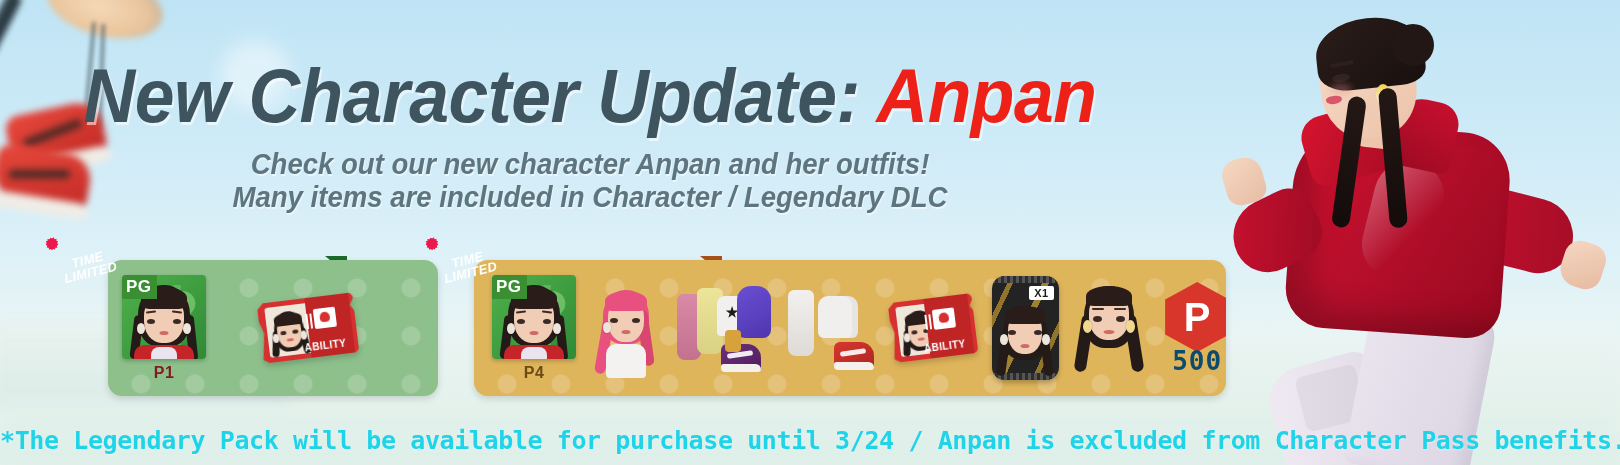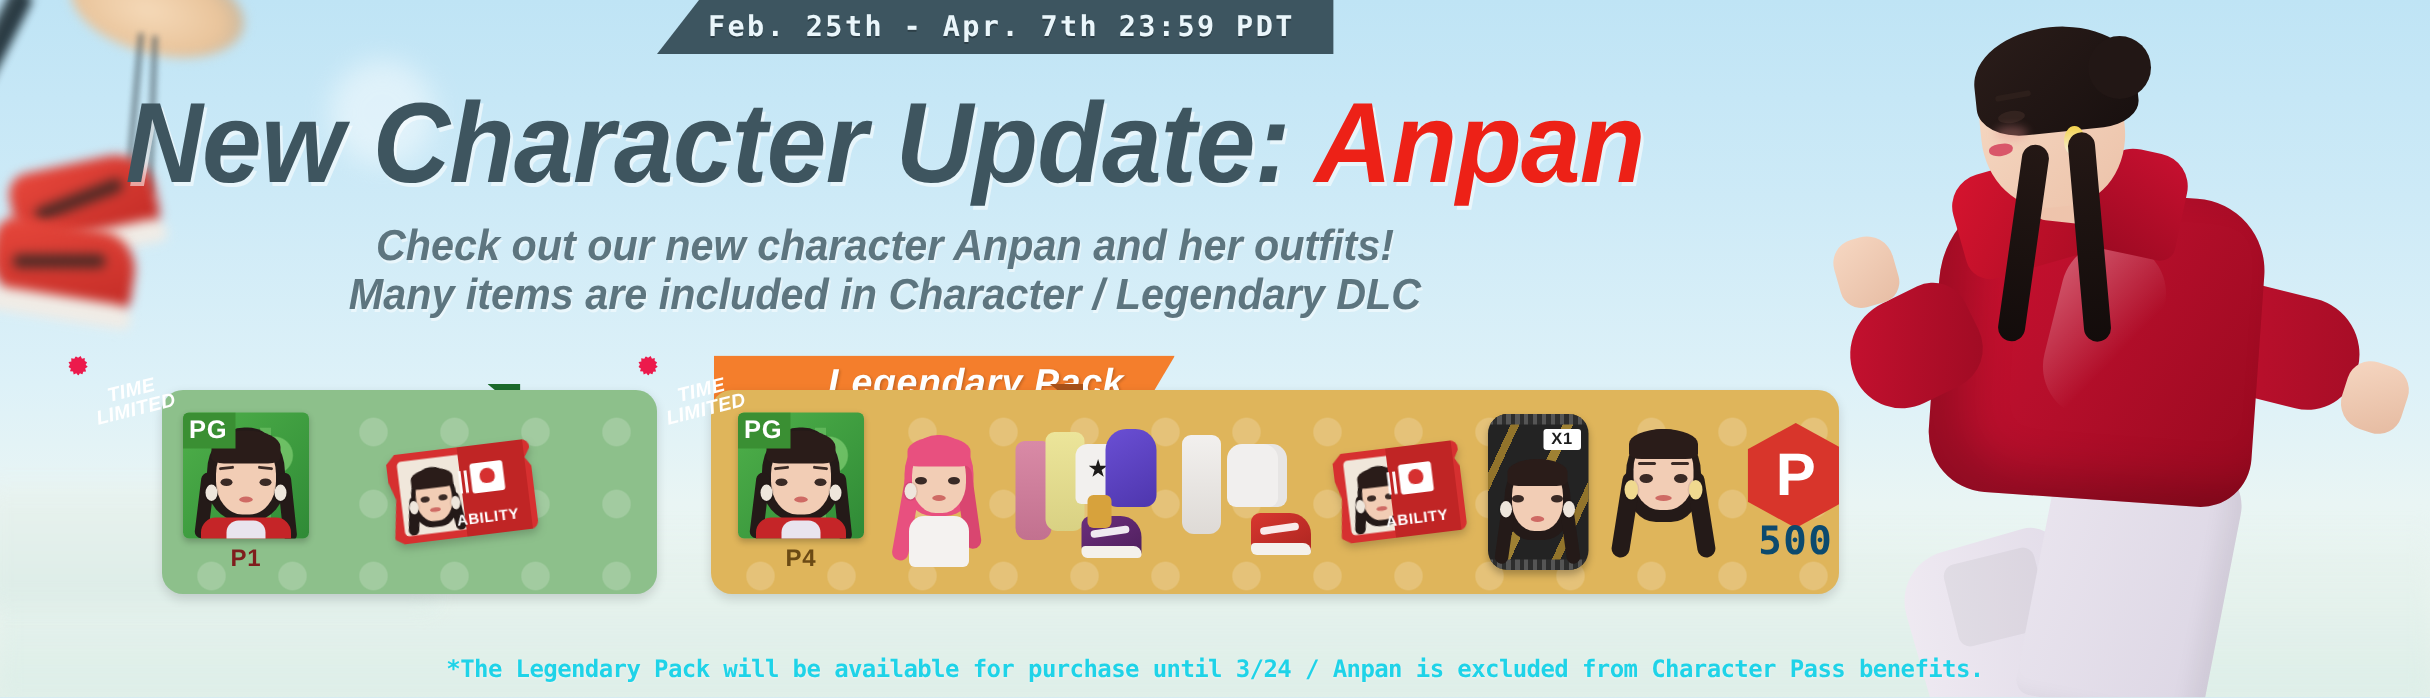--- a/index.html
+++ b/index.html
@@ -301,21 +301,21 @@
   .currency .hex span{color:#fff;font-size:40px;font-weight:bold;line-height:40px;}
   .currency .amt{
     position:absolute;left:0;bottom:2px;width:76px;text-align:center;
     color:#0c4a6e;font-size:26px;font-weight:bold;letter-spacing:1px;
     font-family:"DejaVu Sans Mono", monospace;
   }
 
   
   .disclaimer{
     position:absolute;left:0;bottom:10px;width:1620px;text-align:center;
-    color:#1fd3e8;font-size:16px;font-weight:bold;
+    color:#1fd3e8;font-size:25px;font-weight:bold;
     font-family:"DejaVu Sans Mono", monospace;
     letter-spacing:-0.4px;white-space:nowrap;
     text-shadow:0 1px 2px rgba(255,255,255,.45);
   }
 
   
   .hero{position:absolute;right:0;top:0;width:440px;height:465px;}
   .hero .leg{
     position:absolute;left:178px;top:300px;width:126px;height:175px;
     background:linear-gradient(100deg,#e9e4ee,#dcd6e4);
@@ -434,21 +434,20 @@
       </div>
   </div>
   <div class="sneaker s2">
     <div class="body">
         <div class="swoosh"></div>
         <div class="sole"></div>
       </div>
   </div>
   <div class="bokeh" style="left:220px;top:40px;width:70px;height:70px;background:#fff;"></div>
 
-  <div class="date-ribbon">Feb. 25th - Apr. 7th 23:59 PDT</div>
 
   <div class="headline"><span>New Character Update: </span><span class="accent">Anpan</span></div>
 
   <div class="subtitle">
     <div>Check out our new character Anpan and her outfits!</div>
     <div>Many items are included in Character / Legendary DLC</div>
   </div>
 
   <div class="header-fold green"></div>
 
@@ -506,21 +505,20 @@
         </div>
         <div class="right">
           <div class="ab-lines"></div>
           <div class="ab-icon"></div>
           <div class="ab-txt">ABILITY</div>
         </div>
       </div>
     </div>
   </div>
 
-  <div class="pack-header orange">Legendary Pack</div>
   <div class="header-fold orange"></div>
 
   <div class="time-badge b2">
     <div class="star"></div>
     <div class="txt">
       <div>TIME</div>
       <div>LIMITED</div>
     </div>
   </div>
 

